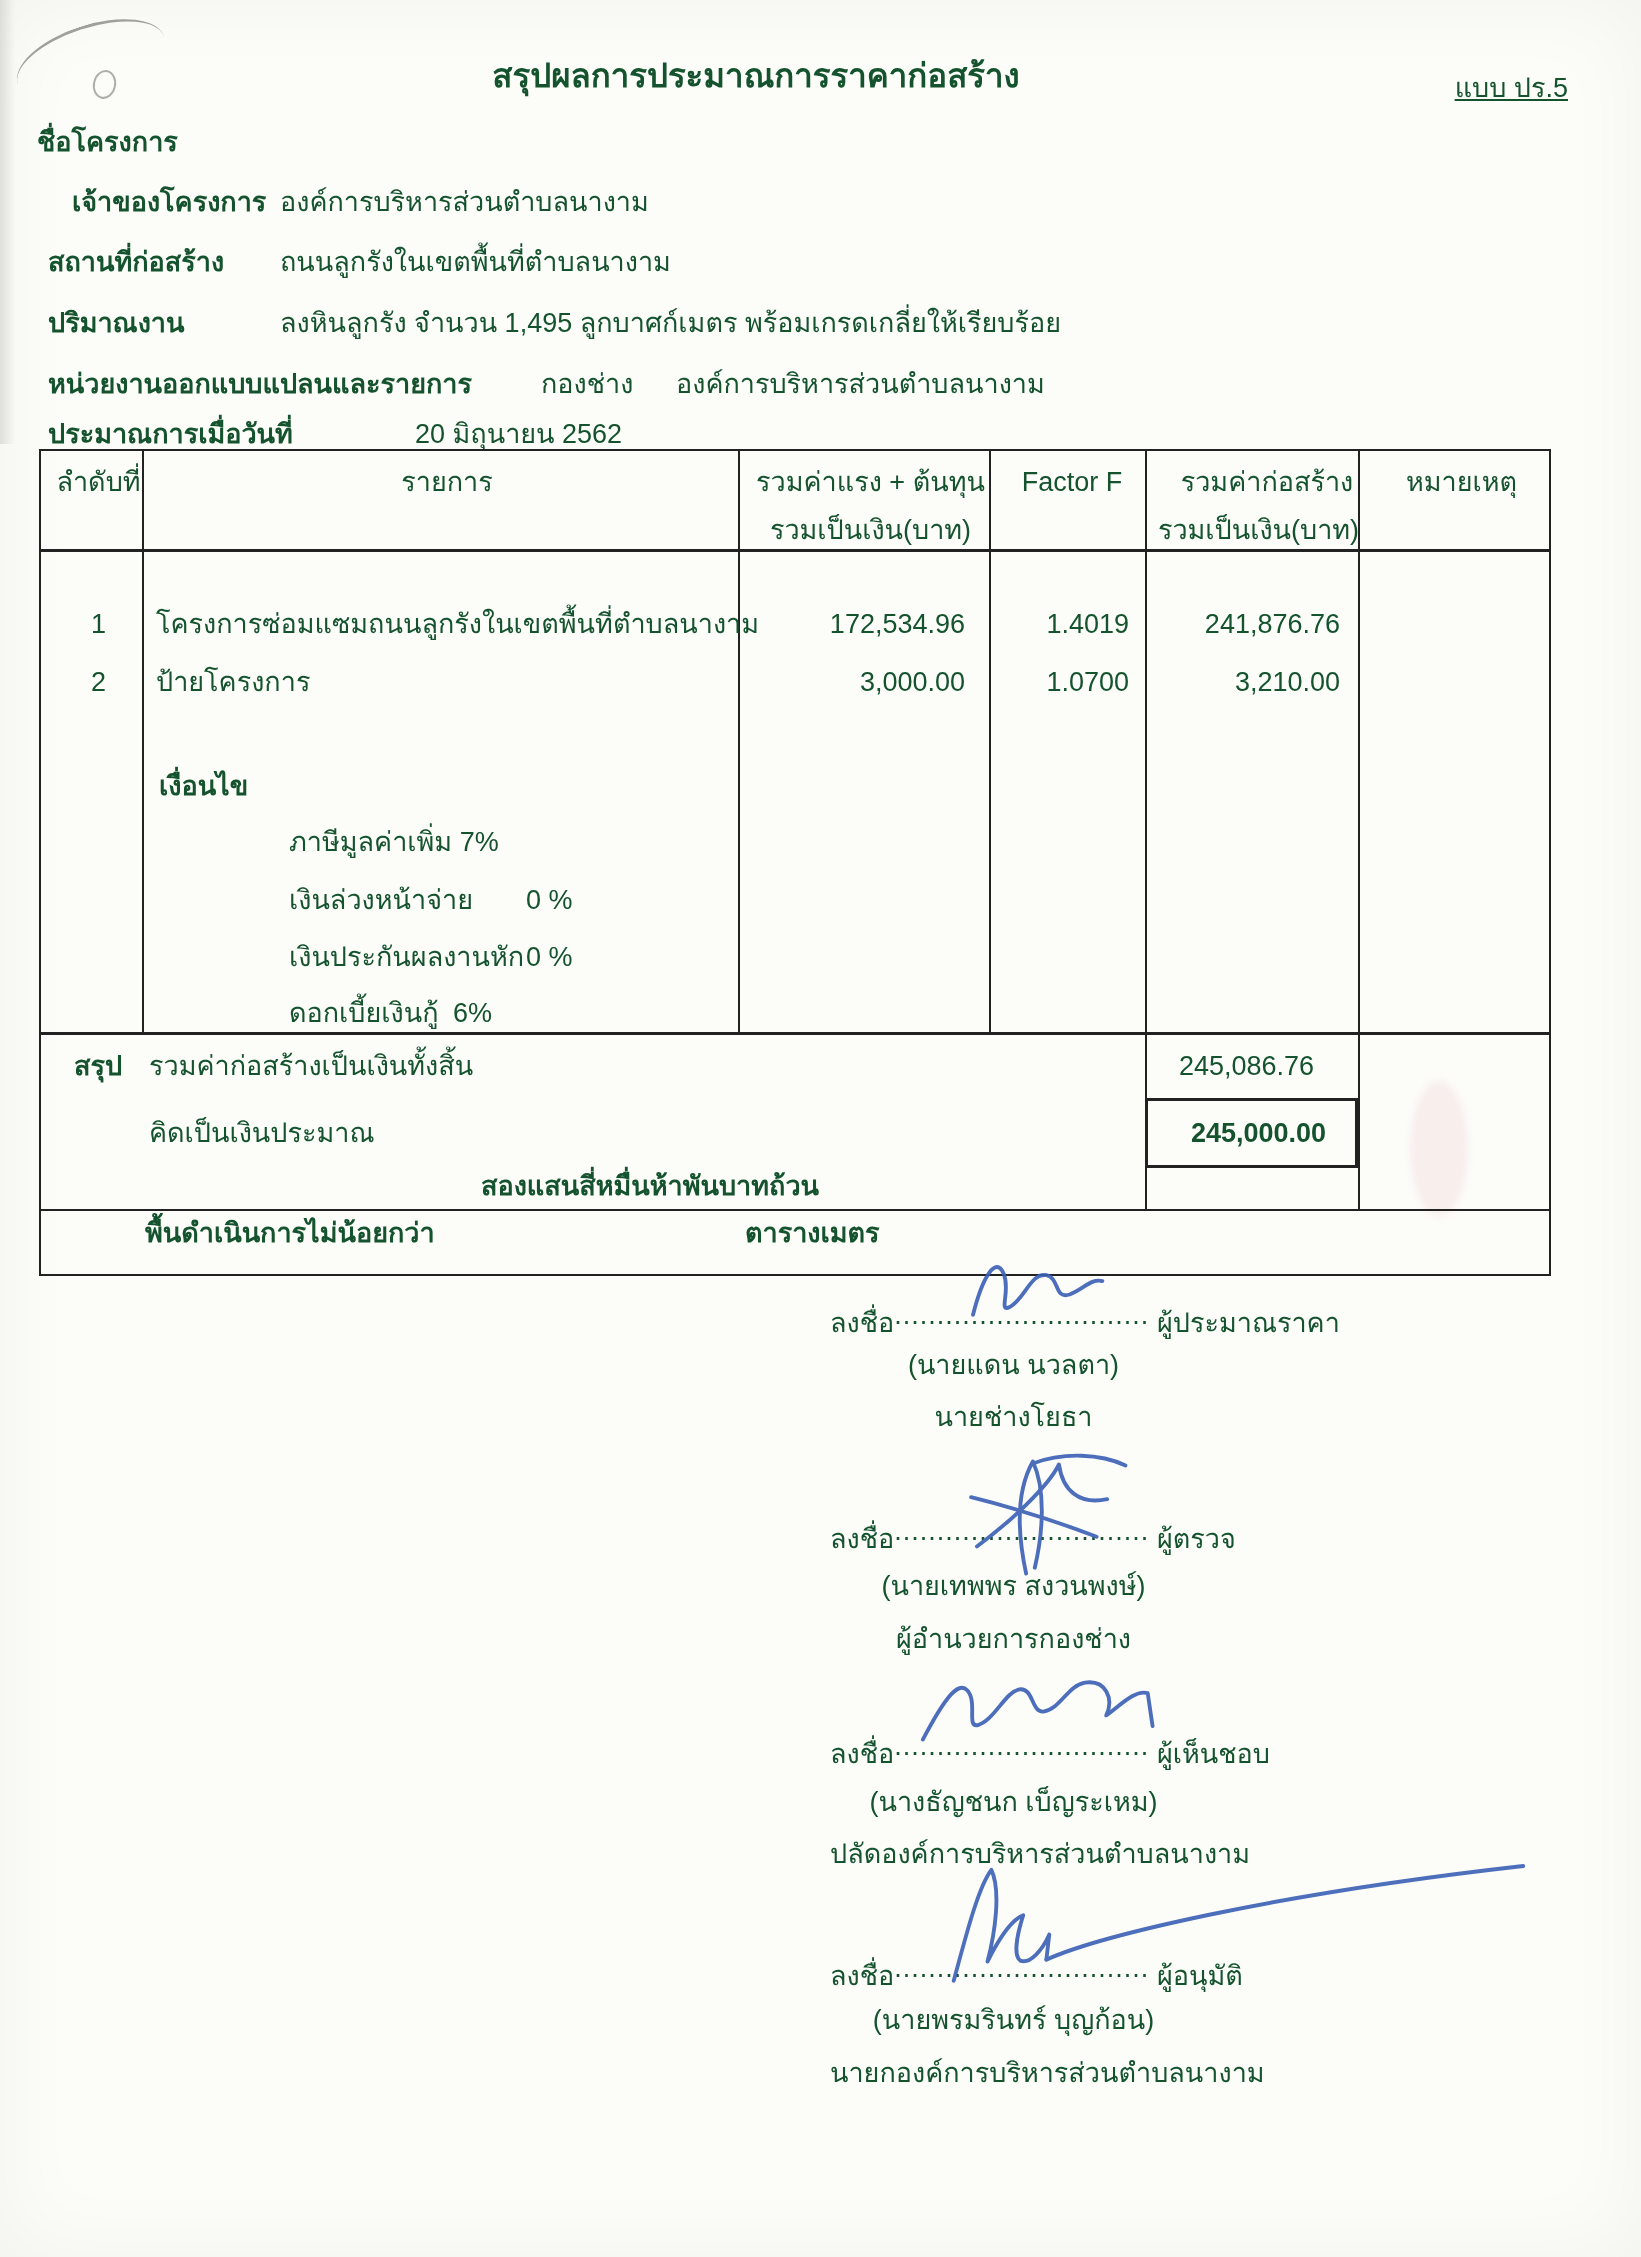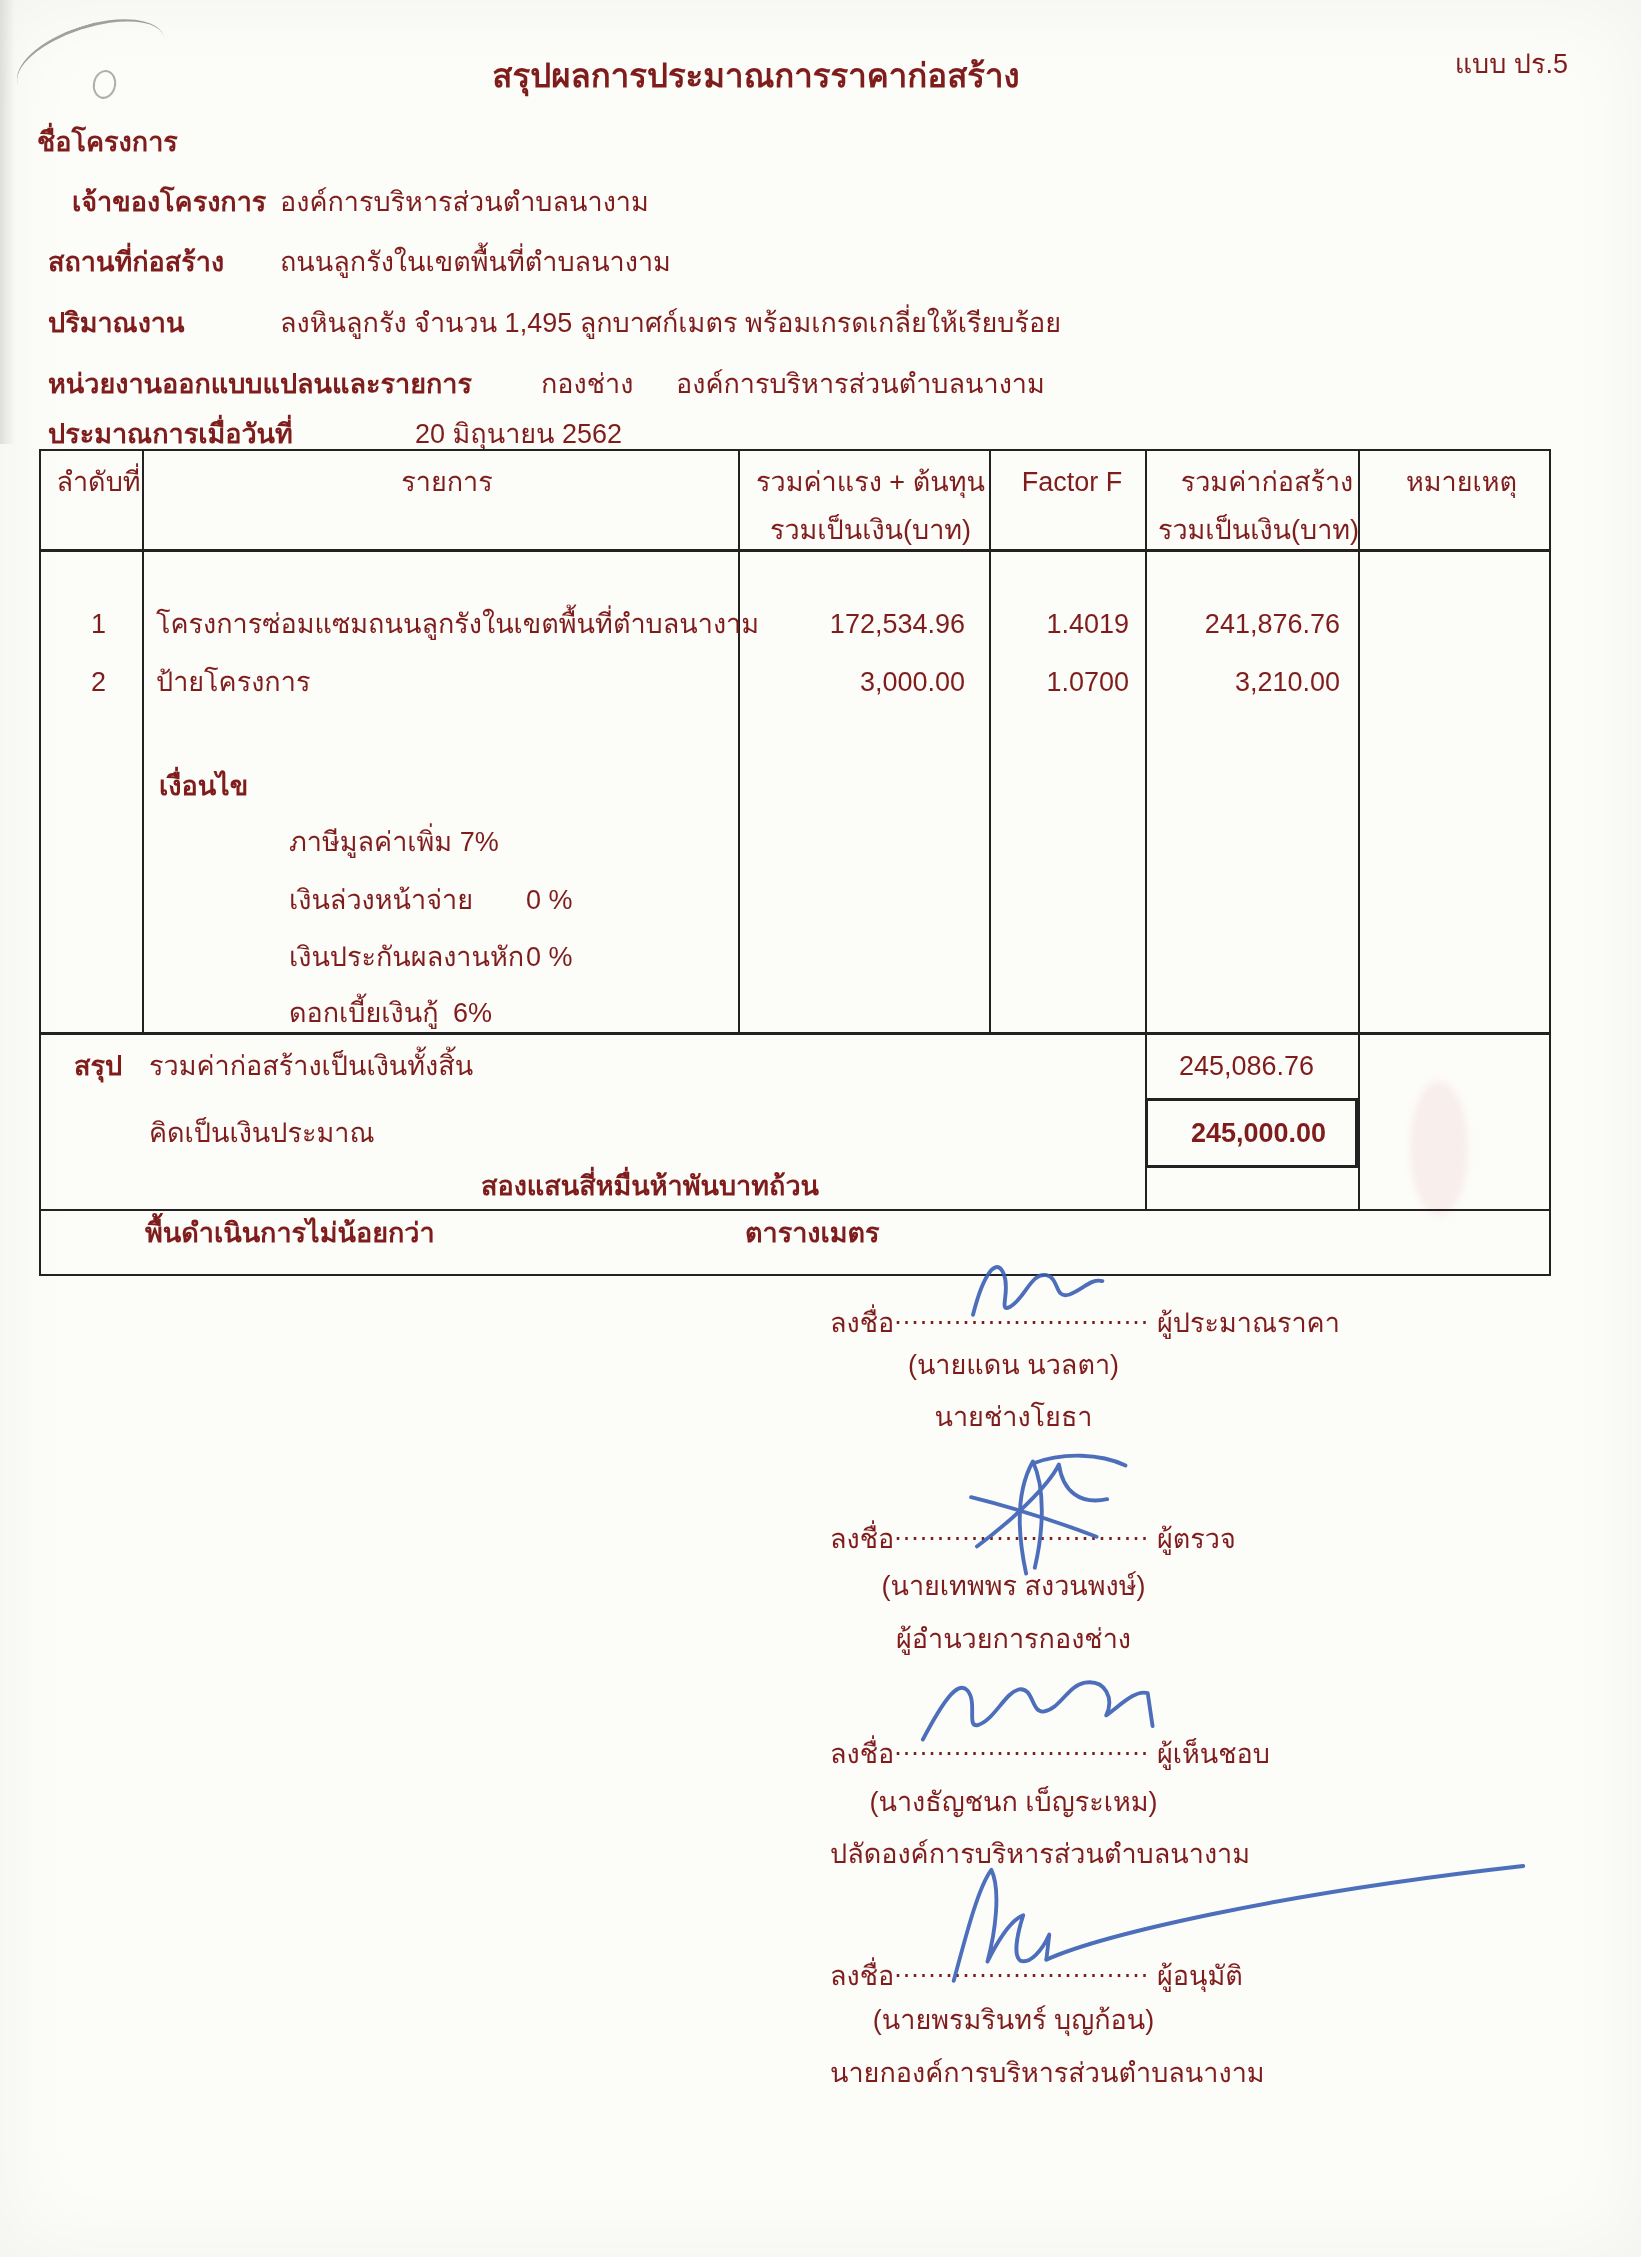--- a/index.html
+++ b/index.html
@@ -1,17 +1,17 @@
 <!DOCTYPE html>
 <html><head>
 <meta charset="utf-8">
 <style>
   html,body{margin:0;padding:0;background:#e9e8e4;}
   .page{position:relative;width:1641px;height:2257px;background:#fcfcf9;overflow:hidden;
-        font-family:"Liberation Sans","DejaVu Sans",sans-serif;color:#7f1d1d;
+        font-family:"Liberation Sans","DejaVu Sans",sans-serif;color:#14532d;
         box-shadow:inset 0 0 87px rgba(0,0,0,0.045);}
   .t{position:absolute;white-space:nowrap;font-size:27px;line-height:33px;}
   .b{font-weight:bold;}
   .ctr{text-align:center;}
   .rt{text-align:right;}
   
   .scuff1{position:absolute;left:13.5px;top:25px;width:154px;height:68px;border-radius:50%;
           border-top:3.9px solid rgba(70,70,70,.5);transform:rotate(-18deg);}
   .scuff2{position:absolute;left:93px;top:70px;width:19.3px;height:25px;border-radius:50%;
           border:2.9px solid rgba(80,80,80,.45);transform:rotate(12deg);}
@@ -35,21 +35,21 @@
 <body>
 
 <div class="page">
 
   <div class="scuff1"></div>
   <div class="scuff2"></div>
   <div class="edgeL"></div>
   <div class="blush"></div>
 
   <div class="t b ctr" style="left:0;top:56px;width:1512px;font-size:33px;line-height:39px;">สรุปผลการประมาณการราคาก่อสร้าง</div>
-  <div class="t" style="right:73px;top:48px;">แบบ ปร.5</div>
+  <div class="t" style="right:73px;top:72px;text-decoration:underline;">แบบ ปร.5</div>
 
   <div class="t b" style="left:37px;top:126px;">ชื่อโครงการ</div>
 
   <div class="t b" style="left:48px;top:186px;margin-left:24px;">เจ้าของโครงการ</div>
   <div class="t" style="left:280px;top:186px;">องค์การบริหารส่วนตำบลนางาม</div>
 
   <div class="t b" style="left:48px;top:246px;">สถานที่ก่อสร้าง</div>
   <div class="t" style="left:280px;top:246px;">ถนนลูกรังในเขตพื้นที่ตำบลนางาม</div>
 
   <div class="t b" style="left:48px;top:307px;">ปริมาณงาน</div>

